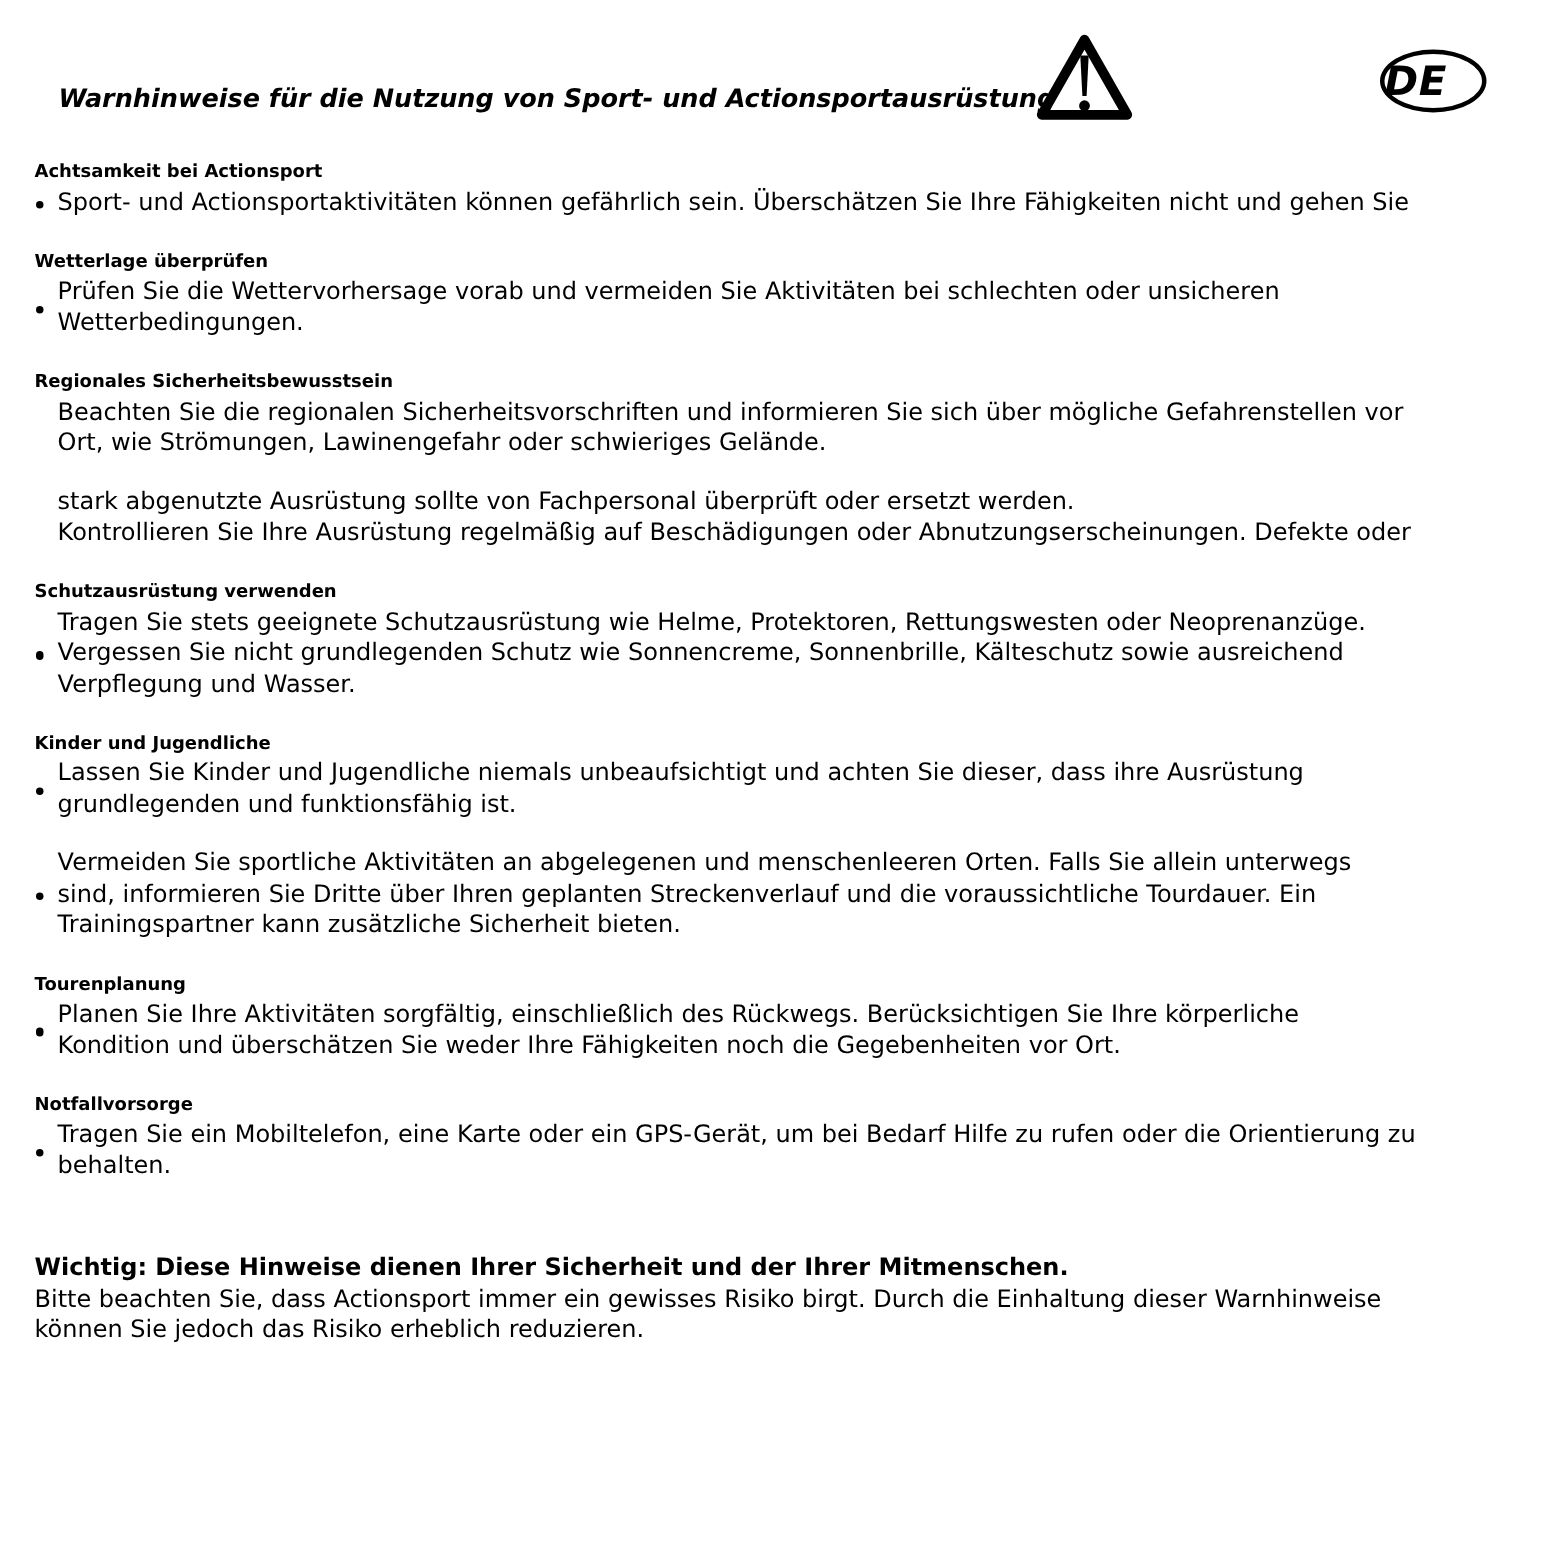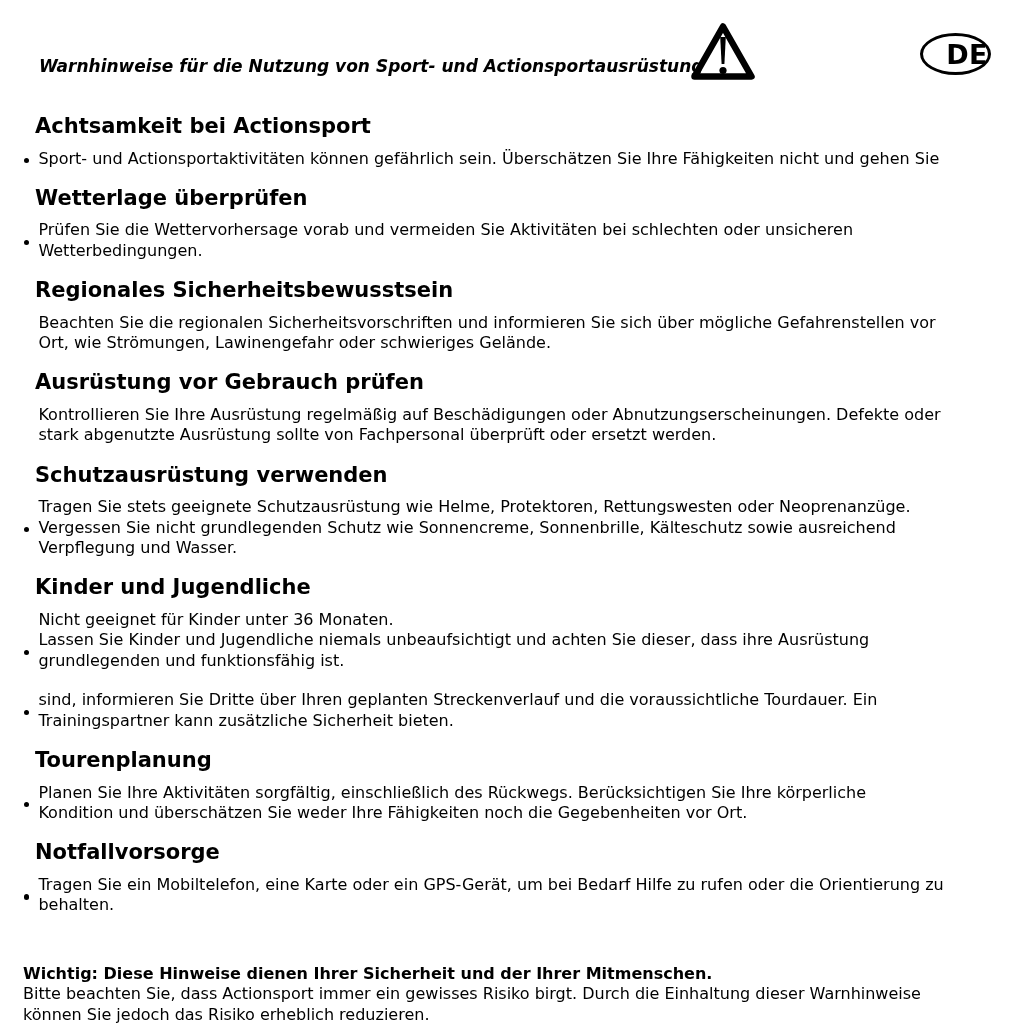--- a/index.html
+++ b/index.html
@@ -33,38 +33,39 @@
     position: absolute;
     left: 920px;
     top: 33px;
     width: 71px;
     height: 42px;
     box-sizing: border-box;
     border: 3.4px solid #000;
     border-radius: 50%;
     display: flex;
     align-items: center;
-    justify-content: flex-end;
+    justify-content: flex-start;
+    font-style: italic;
   }
   .de-badge span {
     font-size: 27px;
     font-weight: bold;
     line-height: 1;
     letter-spacing: 0.5px;
   }
   .content {
     position: absolute;
     left: 23px;
     top: 104px;
     right: 18px;
   }
   .sec { margin: 0 0 18.8px 0; }
   .sec-heading {
-    margin: 12px;
-    font-size: 21px;
+    margin: 0;
+    font-size: 12px;
     font-weight: bold;
     line-height: 20.5px;
     white-space: nowrap;
   }
   .item { display: flex; align-items: center; }
   .marker { width: 15.4px; flex: none; height: 20.5px; position: relative; }
   .item.bulleted .marker::before {
     content: "";
     position: absolute;
     left: 0.5px;
@@ -140,27 +141,26 @@
     <span class="marker"></span>
     <div class="lines">
                 <div class="line">Beachten Sie die regionalen Sicherheitsvorschriften und informieren Sie sich über mögliche Gefahrenstellen vor</div>
                 <div class="line">Ort, wie Strömungen, Lawinengefahr oder schwieriges Gelände.</div>
               </div>
   </div>
 </div>
   </section>
 
   <section class="sec">
-    <h2 class="sec-heading">Ausrüstung vor Gebrauch prüfen</h2>
     <div class="sec-items">
   <div class="item">
     <span class="marker"></span>
     <div class="lines">
+                <div class="line">stark abgenutzte Ausrüstung sollte von Fachpersonal überprüft oder ersetzt werden.</div>
                 <div class="line">Kontrollieren Sie Ihre Ausrüstung regelmäßig auf Beschädigungen oder Abnutzungserscheinungen. Defekte oder</div>
-                <div class="line">stark abgenutzte Ausrüstung sollte von Fachpersonal überprüft oder ersetzt werden.</div>
               </div>
   </div>
 </div>
   </section>
 
   <section class="sec">
     <h2 class="sec-heading">Schutzausrüstung verwenden</h2>
     <div class="sec-items">
   <div class="item bulleted">
     <span class="marker"></span>
@@ -169,42 +169,37 @@
                 <div class="line">Vergessen Sie nicht grundlegenden Schutz wie Sonnencreme, Sonnenbrille, Kälteschutz sowie ausreichend</div>
                 <div class="line">Verpflegung und Wasser.</div>
               </div>
   </div>
 </div>
   </section>
 
   <section class="sec">
     <h2 class="sec-heading">Kinder und Jugendliche</h2>
     <div class="sec-items">
-  <div class="item">
-    <span class="marker"></span>
-    <div class="lines">
-                <div class="line">Nicht geeignet für Kinder unter 36 Monaten.</div>
-              </div>
-  </div>
 
   <div class="item bulleted">
     <span class="marker"></span>
     <div class="lines">
                 <div class="line">Lassen Sie Kinder und Jugendliche niemals unbeaufsichtigt und achten Sie dieser, dass ihre Ausrüstung</div>
                 <div class="line">grundlegenden und funktionsfähig ist.</div>
               </div>
   </div>
 </div>
   </section>
 
   <section class="sec">
     <div class="sec-items">
   <div class="item bulleted">
     <span class="marker"></span>
     <div class="lines">
+                <div class="line">Vermeiden Sie sportliche Aktivitäten an abgelegenen und menschenleeren Orten. Falls Sie allein unterwegs</div>
                 <div class="line">sind, informieren Sie Dritte über Ihren geplanten Streckenverlauf und die voraussichtliche Tourdauer. Ein</div>
                 <div class="line">Trainingspartner kann zusätzliche Sicherheit bieten.</div>
               </div>
   </div>
 </div>
   </section>
 
   <section class="sec">
     <h2 class="sec-heading">Tourenplanung</h2>
     <div class="sec-items">

